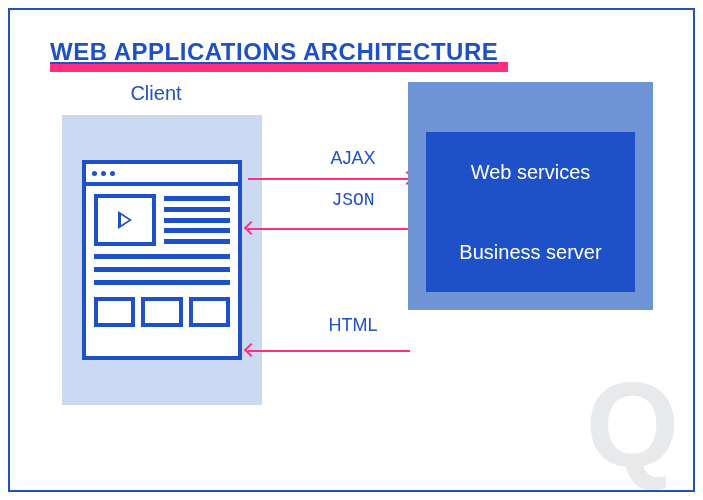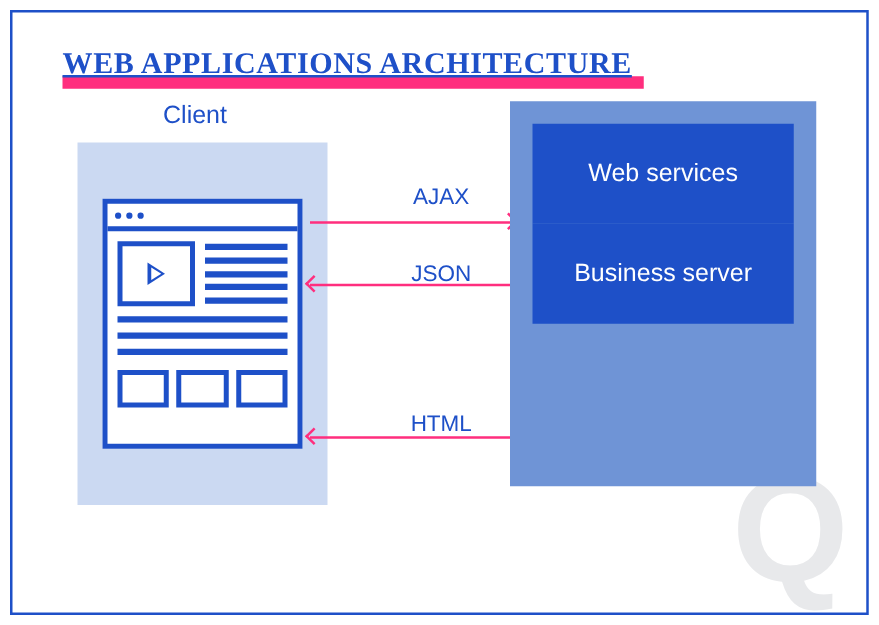--- a/index.html
+++ b/index.html
@@ -23,21 +23,21 @@
     color: #1e50c8;
     display: inline-block;
     text-decoration: underline;
     text-decoration-color: #1e50c8;
     text-decoration-thickness: 2px;
     text-underline-offset: 2px;
     position: relative;
     z-index: 2;
     letter-spacing: 0.5px;
   }
-  .title-wrap { position: relative; display: inline-block; font-family: Liberation Serif, serif; }
+  .title-wrap { position: relative; display: inline-block; }
   .title-highlight {
     position: absolute;
     left: 0; right: -10px;
     bottom: -6px;
     height: 10px;
     background: #ff2e7e;
     z-index: 1;
   }
   .columns {
     display: flex;
@@ -145,25 +145,25 @@
   .arrow-head-r { transform: rotate(45deg); }
   .arrow-head-l { transform: rotate(-135deg); }
 
   .server-col {
     width: 245px;
     flex-shrink: 0;
   }
   .server-box {
     background: #6f94d6;
     width: 245px;
-    height: 308px;
+    height: 228px;
     padding: 18px;
     display: flex;
     flex-direction: column;
-    justify-content: flex-start;
+    justify-content: flex-end;
     position: relative;
   }
   .server-item {
     background: #1e50c8;
     color: #fff;
     height: 80px;
     display: flex;
     align-items: center;
     justify-content: center;
     font-size: 20px;
@@ -230,25 +230,25 @@
           </div>
         </div>
       </div>
 
       <div class="middle-col">
 
         <span class="arrow-label" style="top:66px;">AJAX</span>
         <div class="arrow" style="top:96px; left:-2px; right:-2px;"></div>
         <div class="arrow-head-r" style="top:91px; right:-4px;"></div>
 
-        <span class="arrow-label" style="top:128px;">JSON</span>
+        <span class="arrow-label" style="top:108px;font-family:Liberation Mono, monospace;">JSON</span>
         <div class="arrow" style="top:146px; left:-2px; right:-2px;"></div>
         <div class="arrow-head-l" style="top:141px; left:-4px;"></div>
 
-        <span class="arrow-label" style="top:248px;">HTML</span>
+        <span class="arrow-label" style="top:233px;">HTML</span>
         <div class="arrow" style="top:268px; left:-2px; right:-2px;"></div>
         <div class="arrow-head-l" style="top:263px; left:-4px;"></div>
       </div>
 
       <div class="server-col">
         <div class="server-box">
           <div class="server-item">Web services</div>
           <div class="server-item">Business server</div>
         </div>
       </div>

